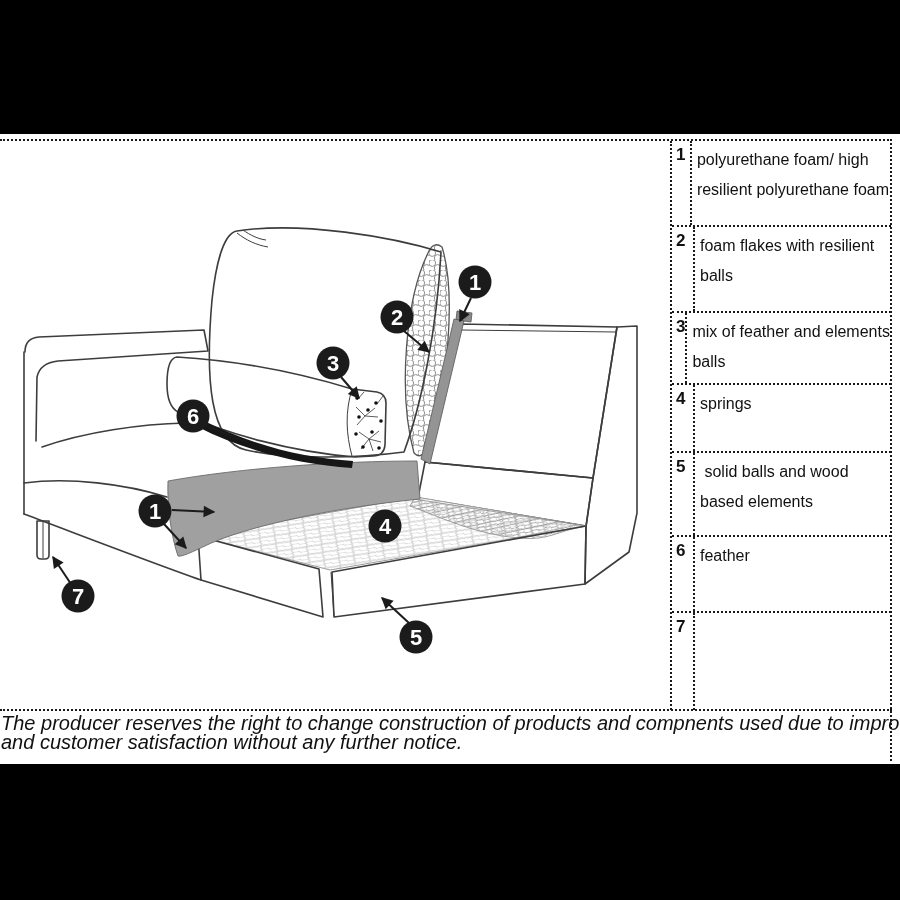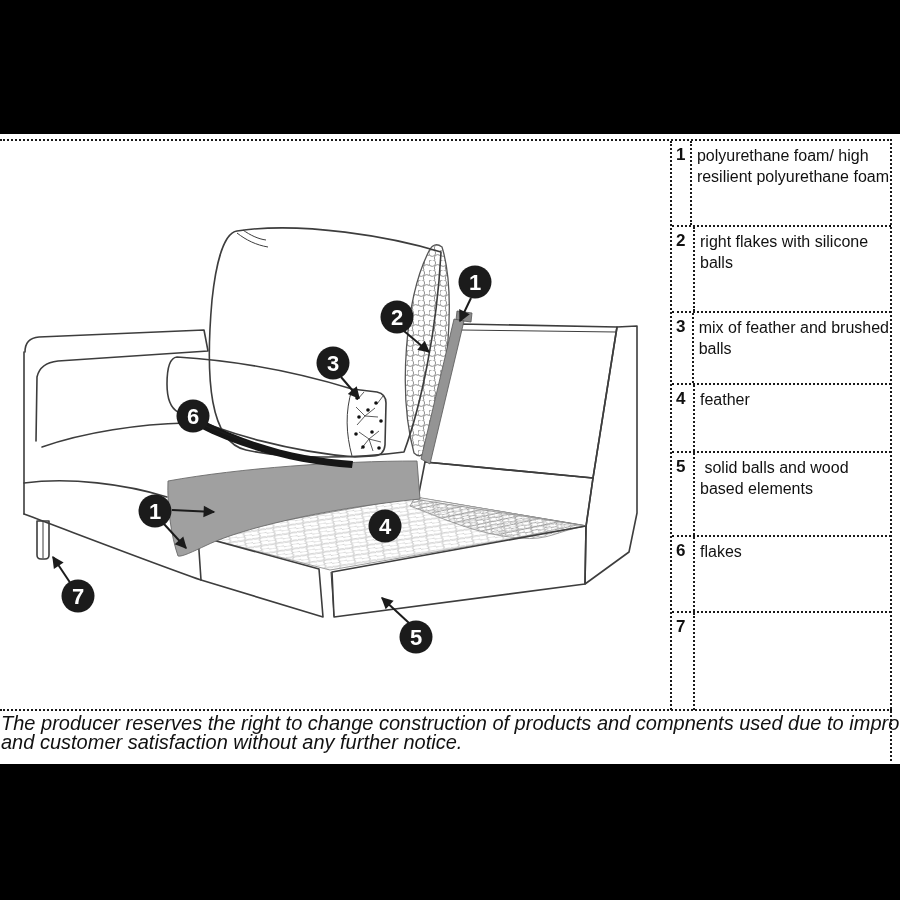--- a/index.html
+++ b/index.html
@@ -16,21 +16,21 @@
   .legend-row{display:flex;box-sizing:border-box;border-bottom:2px dotted #1a1a1a;}
   .legend-row:nth-child(1){height:86px;}
   .legend-row:nth-child(2){height:86px;}
   .legend-row:nth-child(3){height:72px;}
   .legend-row:nth-child(4){height:68px;}
   .legend-row:nth-child(5){height:84px;}
   .legend-row:nth-child(6){height:76px;}
   .legend-row:nth-child(7){height:97px;border-bottom:none;}
   .legend-num{width:23px;box-sizing:border-box;border-right:2px dotted #1a1a1a;
               font-weight:bold;font-size:17px;padding:4px 0 0 4px;}
-  .legend-text{flex:1;font-size:16px;line-height:21px;padding:4px 2px 0 5px;white-space:pre;}
+  .legend-text{flex:1;font-size:16px;line-height:30px;padding:4px 2px 0 5px;white-space:pre;}
   .disclaimer{position:absolute;left:1px;top:714px;width:893px;font-size:20px;line-height:19px;white-space:pre;font-style:italic;}
   .diagram-svg{position:absolute;left:0;top:137px;}
   .ln{fill:none;stroke:#3d3d3d;stroke-width:1.6;stroke-linejoin:round;stroke-linecap:round;}
   .ln-thin{fill:none;stroke:#3d3d3d;stroke-width:1;stroke-linejoin:round;}
   .callout-circle{fill:#1b1b1b;}
   .callout-num{fill:#ffffff;font-family:"Liberation Sans",sans-serif;font-weight:bold;font-size:22px;text-anchor:middle;}
   .arrow{fill:none;stroke:#1b1b1b;stroke-width:2;}
   .leader{fill:none;stroke:#1b1b1b;stroke-width:1.6;}
 </style>
 </head>
@@ -191,40 +191,40 @@
   </svg>
 
   <div class="legend">
     <div class="legend-row">
       <div class="legend-num">1</div>
       <div class="legend-text">polyurethane foam/ high
 resilient polyurethane foam</div>
     </div>
     <div class="legend-row">
       <div class="legend-num">2</div>
-      <div class="legend-text">right flakes with silicone
+      <div class="legend-text">foam flakes with resilient
 balls</div>
     </div>
     <div class="legend-row">
       <div class="legend-num">3</div>
-      <div class="legend-text">mix of feather and brushed
+      <div class="legend-text">mix of feather and elements
 balls</div>
     </div>
     <div class="legend-row">
       <div class="legend-num">4</div>
-      <div class="legend-text">feather</div>
+      <div class="legend-text">springs</div>
     </div>
     <div class="legend-row">
       <div class="legend-num">5</div>
       <div class="legend-text"> solid balls and wood
 based elements</div>
     </div>
     <div class="legend-row">
       <div class="legend-num">6</div>
-      <div class="legend-text">flakes</div>
+      <div class="legend-text">feather</div>
     </div>
     <div class="legend-row">
       <div class="legend-num">7</div>
     </div>
   </div>
 
   <div class="disclaimer">The producer reserves the right to change construction of products and compnents used due to improving durability of product
 and customer satisfaction without any further notice.</div>
 
 </div>

